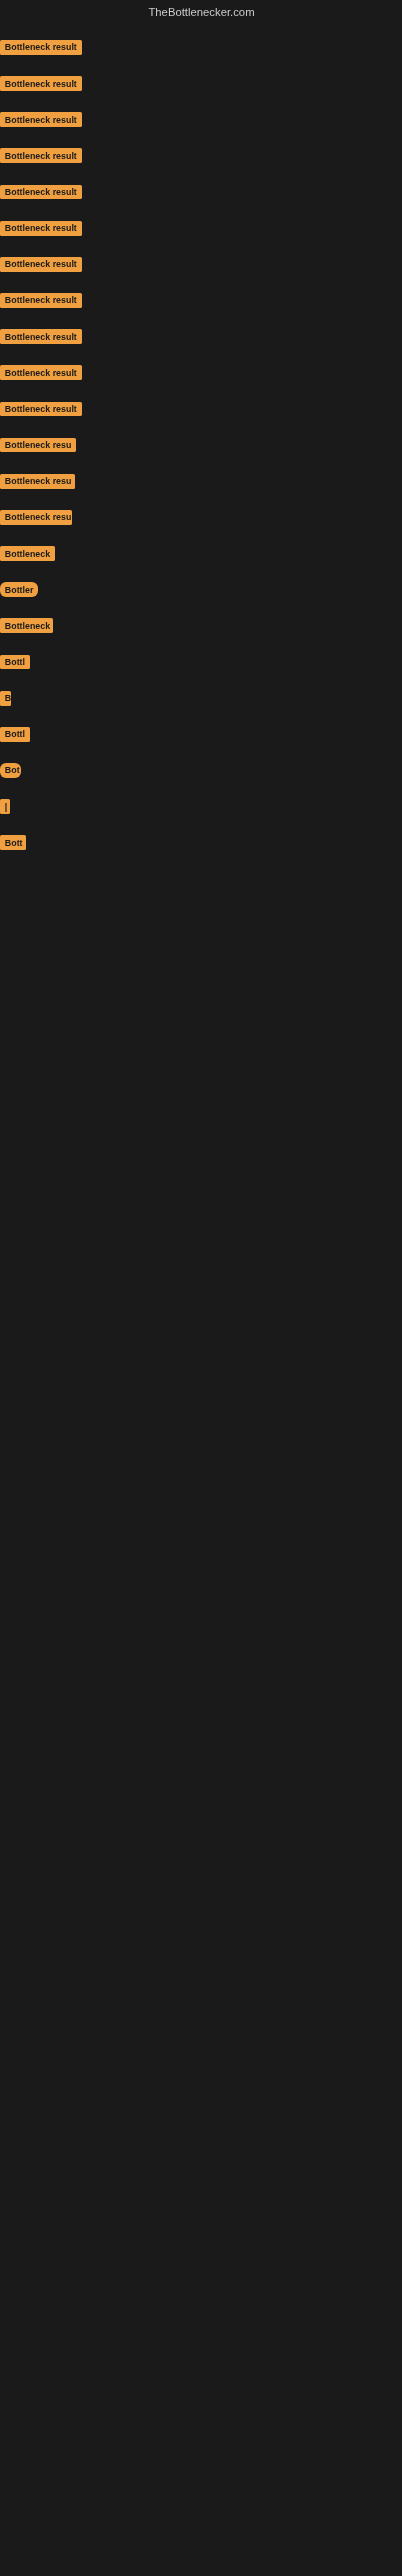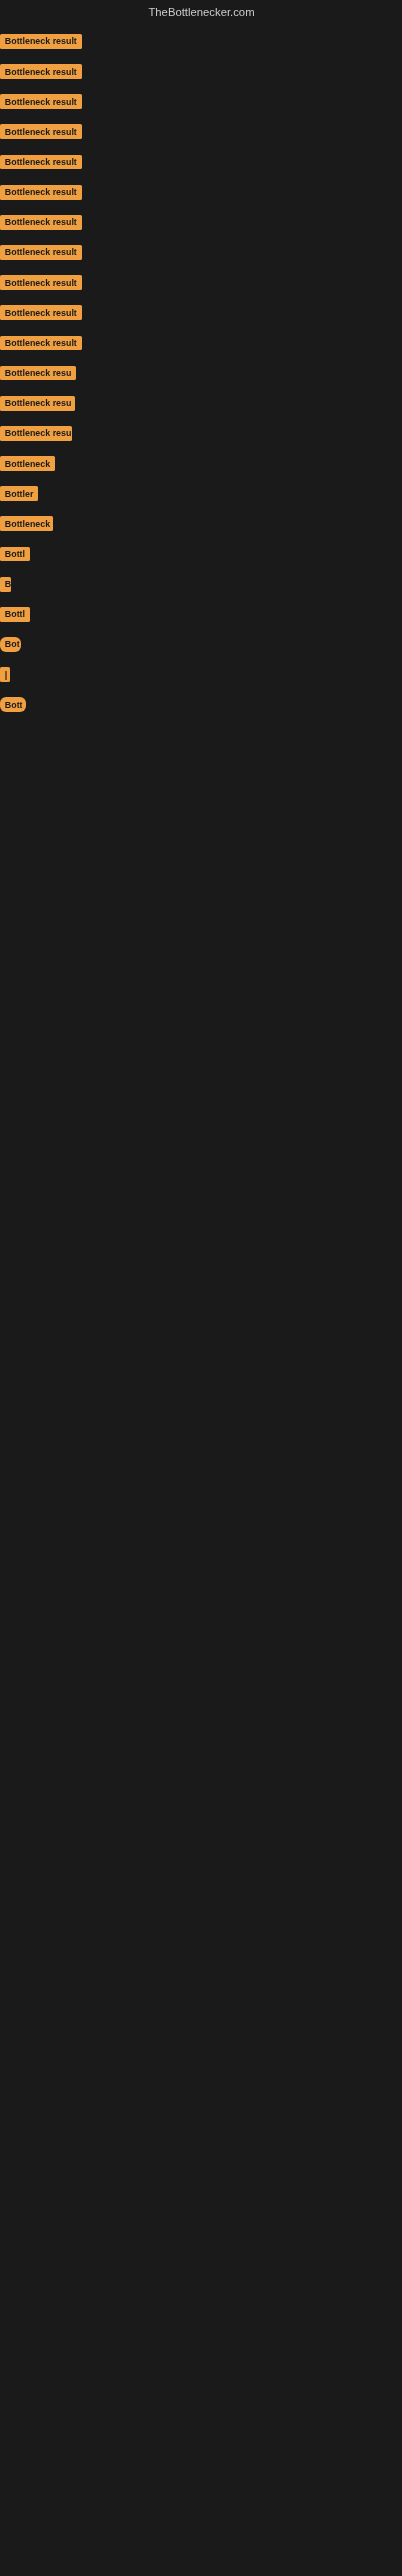--- a/index.html
+++ b/index.html
@@ -31,21 +31,21 @@
       font-weight: bold;
       padding: 2.4px 4.8px;
       border-radius: 1.6px;
       white-space: nowrap;
       display: inline-block;
     }
 
     .row {
       display: block;
       padding: 3.2px 0;
-      margin: 6px 0;
+      margin: 12px 0;
     }
   </style>
 </head>
 <body>
 
 <div>
   <div class="site-title">TheBottlenecker.com</div>
 </div>
 
 <div id="items-container">
@@ -57,22 +57,22 @@
     <div class="row"><span class="bottleneck-badge" style="max-width: 94px; overflow: hidden;">Bottleneck result</span></div>
     <div class="row"><span class="bottleneck-badge" style="max-width: 94px; overflow: hidden;">Bottleneck result</span></div>
     <div class="row"><span class="bottleneck-badge" style="max-width: 94px; overflow: hidden;">Bottleneck result</span></div>
     <div class="row"><span class="bottleneck-badge" style="max-width: 91px; overflow: hidden;">Bottleneck result</span></div>
     <div class="row"><span class="bottleneck-badge" style="max-width: 92px; overflow: hidden;">Bottleneck result</span></div>
     <div class="row"><span class="bottleneck-badge" style="max-width: 89px; overflow: hidden;">Bottleneck result</span></div>
     <div class="row"><span class="bottleneck-badge" style="max-width: 76px; overflow: hidden;">Bottleneck resu</span></div>
     <div class="row"><span class="bottleneck-badge" style="max-width: 75px; overflow: hidden;">Bottleneck resu</span></div>
     <div class="row"><span class="bottleneck-badge" style="max-width: 72px; overflow: hidden;">Bottleneck resu</span></div>
     <div class="row"><span class="bottleneck-badge" style="max-width: 55px; overflow: hidden;">Bottleneck</span></div>
-    <div class="row"><span class="bottleneck-badge" style="max-width: 39px; overflow: hidden;">Bottler</span></div>
+    <div class="row"><span class="bottleneck-badge" style="max-width: 39px; overflow: hidden; border-radius: 6px;">Bottler</span></div>
     <div class="row"><span class="bottleneck-badge" style="max-width: 53px; overflow: hidden;">Bottleneck</span></div>
     <div class="row"><span class="bottleneck-badge" style="max-width: 32px; overflow: hidden;">Bottl</span></div>
     <div class="row"><span class="bottleneck-badge" style="max-width: 11.3px; overflow: hidden;">B</span></div>
     <div class="row"><span class="bottleneck-badge" style="max-width: 31px; overflow: hidden;">Bottl</span></div>
     <div class="row"><span class="bottleneck-badge" style="max-width: 21px; overflow: hidden; border-radius: 6px;">Bot</span></div>
     <div class="row"><span class="bottleneck-badge" style="max-width: 6.4px; overflow: hidden;">|</span></div>
-    <div class="row"><span class="bottleneck-badge" style="max-width: 26px; overflow: hidden; border-radius: 6px;">Bott</span></div>
+    <div class="row"><span class="bottleneck-badge" style="max-width: 26px; overflow: hidden;">Bott</span></div>
   </div>
 
 
 </body></html>

